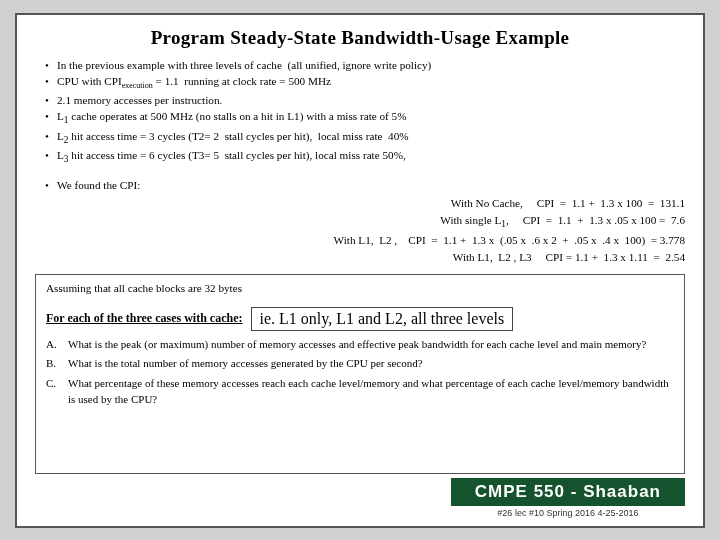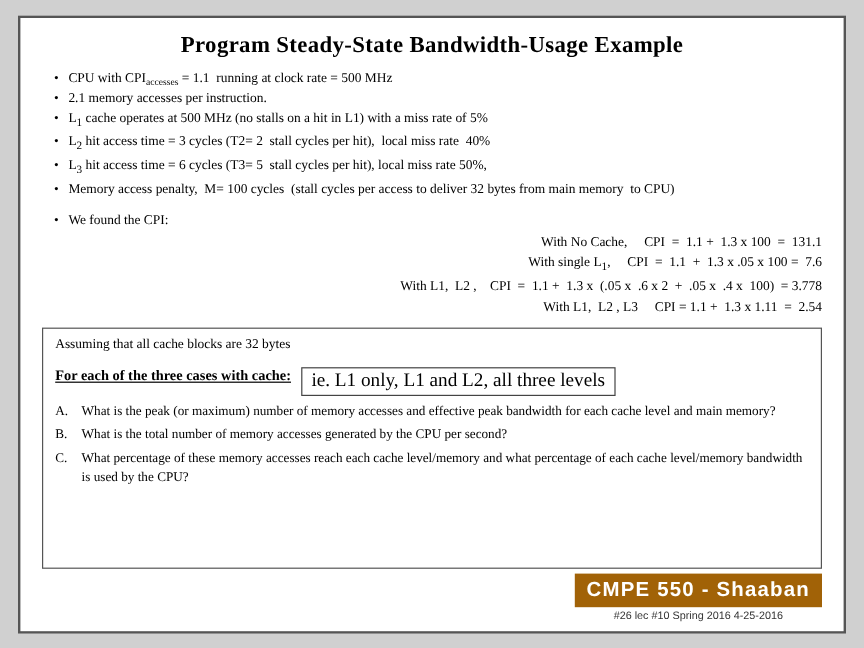--- a/index.html
+++ b/index.html
@@ -77,20 +77,21 @@
       padding: 7px 10px 7px 10px;
       margin-top: 8px;
       flex: 1;
     }
     .bottom-box .assuming {
       font-size: 11.2px;
       margin-bottom: 13px;
     }
     .for-each-line {
       display: flex;
+      align-items: center;
       gap: 8px;
       margin-bottom: 5px;
     }
     .for-each-text {
       font-size: 12px;
       font-weight: bold;
       text-decoration: underline;
     }
     .ie-badge {
       border: 1.5px solid #444;
@@ -113,25 +114,25 @@
       min-width: 16px;
       font-weight: normal;
     }
     .footer-row {
       display: flex;
       justify-content: flex-end;
       align-items: flex-end;
       margin-top: 4px;
     }
     .cmpe-badge {
-      background: #a16207;
+      background: #14532d;
       color: #ffffff;
       font-size: 17px;
       font-weight: bold;
-      padding: 4px 10px;
+      padding: 4px 24px;
       letter-spacing: 1px;
       font-family: Arial, sans-serif;
       text-align: center;
     }
     .slide-num {
       font-size: 9px;
       color: #333;
       text-align: center;
       margin-top: 2px;
       font-family: Arial, sans-serif;
@@ -139,26 +140,26 @@
     .execution-sub { font-size: 8px; vertical-align: sub; }
   </style>
 </head>
 <body>
 
 <div class="slide">
 
   <div class="slide-title">Program Steady-State Bandwidth-Usage Example</div>
 
   <ul class="bullet-list">
-    <li>CPU with CPI<span class="execution-sub">accesses</span> = 1.1 &nbsp;running at clock rate = 500 MHz</li>
+    <li>In the previous example with three levels of cache &nbsp;(all unified, ignore write policy)</li>
+    <li>CPU with CPI<span class="execution-sub">execution</span> = 1.1 &nbsp;running at clock rate = 500 MHz</li>
     <li>2.1 memory accesses per instruction.</li>
     <li>L<sub>1</sub> cache operates at 500 MHz (no stalls on a hit in L1) with a miss rate of 5%</li>
     <li>L<sub>2</sub> hit access time = 3 cycles (T2= 2 &nbsp;stall cycles per hit), &nbsp;local miss rate &nbsp;40%</li>
     <li>L<sub>3</sub> hit access time = 6 cycles (T3= 5 &nbsp;stall cycles per hit), local miss rate 50%,</li>
-    <li>Memory access penalty, &nbsp;M= 100 cycles &nbsp;(stall cycles per access to deliver 32 bytes from main memory &nbsp;to CPU)</li>
   </ul>
 
   <div class="cpi-section">
     <div class="we-found">We found the CPI:</div>
     <div class="cpi-lines">
       <div>
         <span>With No Cache, &nbsp;&nbsp;&nbsp;</span>
         <span>CPI &nbsp;= &nbsp;1.1 + &nbsp;1.3 x 100 &nbsp;= &nbsp;131.1</span>
       </div>
       <div>

